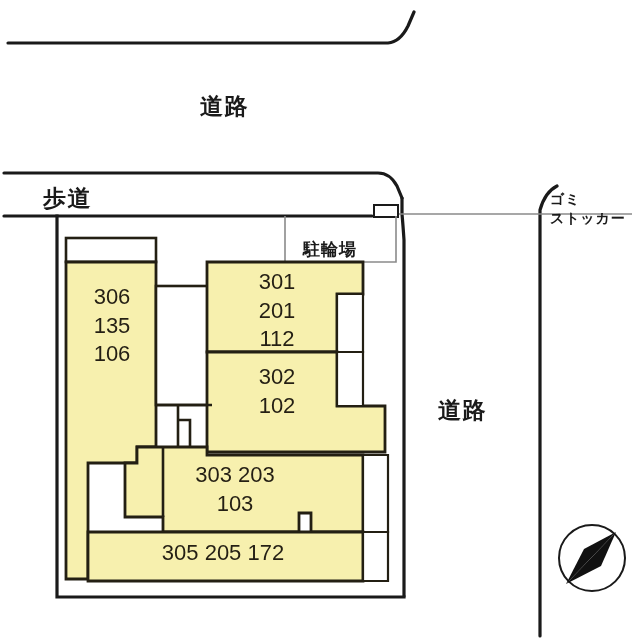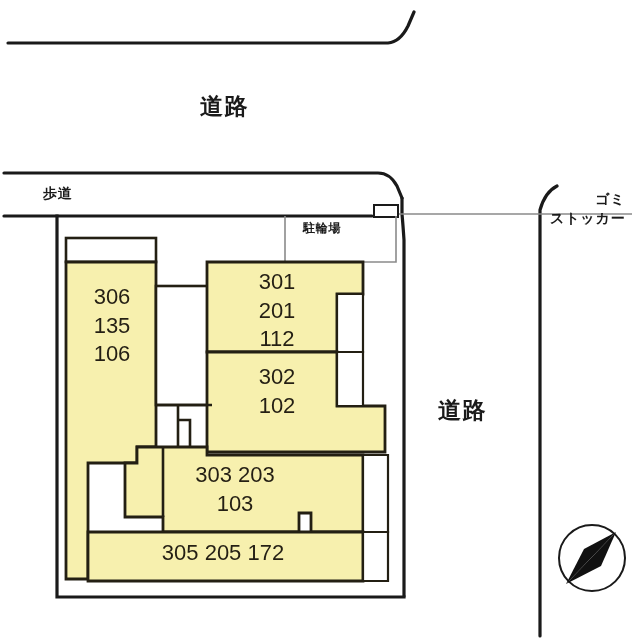--- a/index.html
+++ b/index.html
@@ -35,27 +35,27 @@
     color: #1a1a1a;
     line-height: 1.08;
   }
   .lbl-jp {
     font-family: "DejaVu Sans", "Liberation Sans", sans-serif;
     font-weight: 700;
     letter-spacing: 0.06em;
   }
   .road-top-label { left: 200px; top: 94px; font-size: 23px; }
   .road-right-label { left: 438px; top: 398px; font-size: 23px; }
-  .sidewalk-label { left: 43px; top: 186px; font-size: 14px; }
-  .bicycle-label { left: 303px; top: 222px; font-size: 12px; }
+  .sidewalk-label { left: 43px; top: 186px; font-size: 23px; }
+  .bicycle-label { left: 303px; top: 240px; font-size: 17px; }
   .gomi-label {
     left: 550px; top: 190px; font-size: 14px;
     line-height: 1.35;
   }
-  .gomi-label span { display: block; text-align: right; }
+  .gomi-label span { display: block; }
 
   .unit-text {
     position: absolute;
     text-align: center;
     font-size: 22px;
     line-height: 1.30;
     color: #241f14;
     font-family: "Liberation Sans", "DejaVu Sans", sans-serif;
     white-space: nowrap;
   }

